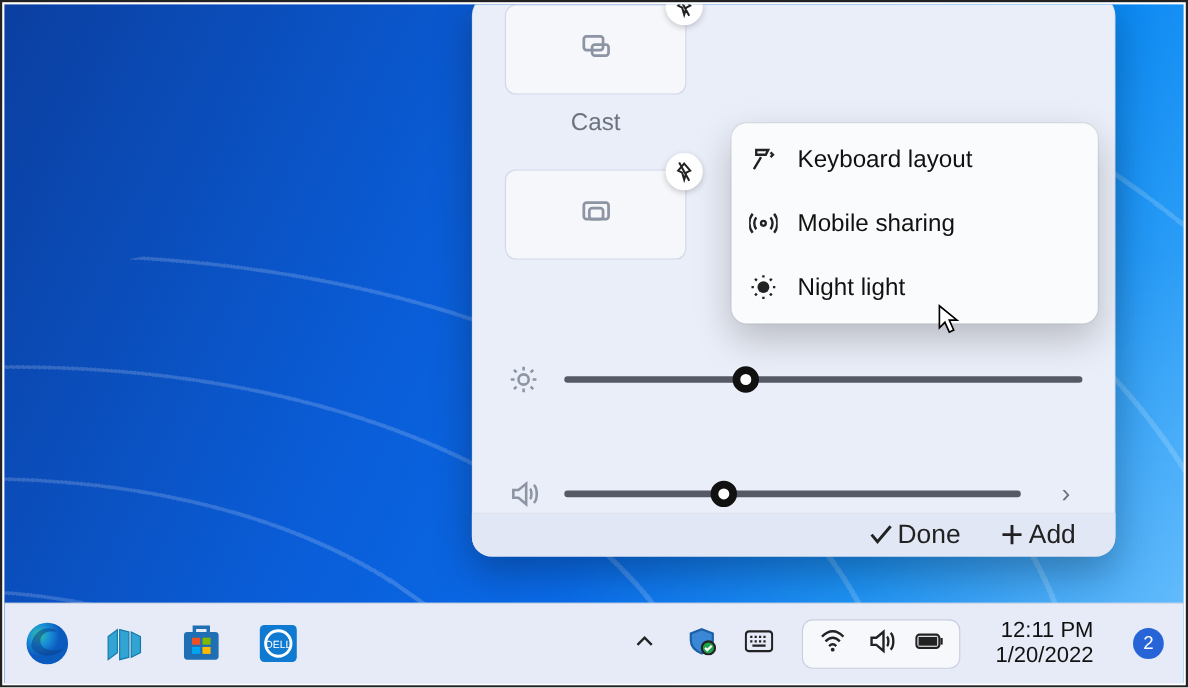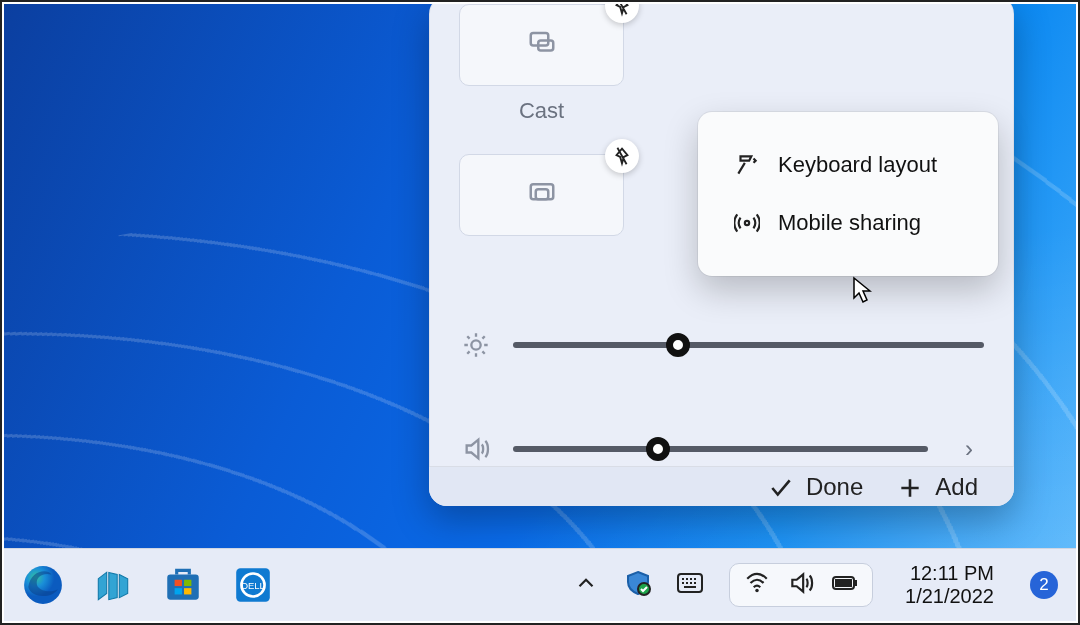--- a/index.html
+++ b/index.html
@@ -73,27 +73,27 @@
   .slider-thumb{
     position:absolute;top:50%;transform:translate(-50%,-50%);width:24px;height:24px;border-radius:50%;
     background:#fff;border:7px solid #111;
   }
   .chev{width:30px;text-align:center;color:#6b7280;font-size:24px;margin-left:6px;}
 
   .qs-footer{
     height:74px;border-top:1px solid var(--divider);background:var(--panel-bg2);
     border-radius:0 0 18px 18px;display:flex;align-items:center;justify-content:flex-end;gap:34px;padding-right:36px;
   }
-  .footer-btn{display:flex;align-items:flex-end;gap:12px;font-size:24px;color:#222;}
+  .footer-btn{display:flex;align-items:flex-start;gap:2px;font-size:24px;color:#222;}
   .footer-btn svg{width:26px;height:26px;stroke:#222;stroke-width:2.4;fill:none;}
 
   
   .ctx{
-    position:absolute;top:108px;right:78px;width:300px;background:var(--menu-bg);
-    border-radius:14px;box-shadow:0 14px 34px rgba(0,0,0,.22),0 0 0 1px rgba(0,0,0,.06);padding:24px;
+    position:absolute;top:108px;right:78px;width:333px;background:var(--menu-bg);
+    border-radius:14px;box-shadow:0 14px 34px rgba(0,0,0,.22),0 0 0 1px rgba(0,0,0,.06);padding:4px;
   }
   .ctx-item{
     display:flex;align-items:center;gap:18px;height:58px;padding:0 12px;border-radius:8px;font-size:22px;color:#111;
   }
   .ctx-item.hover{background:var(--menu-hover);}
   .ctx-item svg{width:26px;height:26px;stroke:#222;stroke-width:2;fill:none;}
 
   
   .cursor{position:absolute;width:20px;height:28px;pointer-events:none;}
   .cursor svg{width:20px;height:28px;}
@@ -209,20 +209,27 @@
           </svg>
         <span>Keyboard layout</span>
       </div>
       <div class="ctx-item">
         <svg viewBox="0 0 24 24">
             <circle cx="12" cy="12" r="2"></circle>
             <path d="M6 7a9 9 0 000 10M18 7a9 9 0 010 10M3 4a13 13 0 000 16M21 4a13 13 0 010 16"></path>
           </svg>
         <span>Mobile sharing</span>
       </div>
+      <div class="ctx-item">
+        <svg viewBox="0 0 24 24">
+            <circle cx="12" cy="12" r="5" fill="#222" stroke="none"></circle>
+            <path d="M12 2v2M12 20v2M2 12h2M20 12h2M5 5l1.5 1.5M17.5 17.5L19 19M19 5l-1.5 1.5M6.5 17.5L5 19"></path>
+          </svg>
+        <span>Night light</span>
+      </div>
     </div>
 
     <div class="cursor" style="left:848px;top:272px;">
       <svg viewBox="0 0 20 28">
           <path d="M2 2l0 20 5-5 4 9 4-2-4-9h7z" fill="#fff" stroke="#000" stroke-width="1.5"></path>
         </svg>
     </div>
 
     <div class="taskbar">
       <div class="tb-apps">
@@ -292,19 +299,19 @@
               </svg></span>
           <span><svg viewBox="0 0 26 14">
                 <rect x="1" y="1" width="21" height="12" rx="3"></rect>
                 <rect x="23" y="4" width="2" height="6" fill="#222" stroke="none"></rect>
                 <rect x="3" y="3" width="17" height="8" fill="#222" stroke="none"></rect>
               </svg></span>
         </span>
 
         <div class="clock">
           <span>12:11 PM</span>
-          <span>1/21/2022</span>
+          <span>1/20/2022</span>
         </div>
         <div class="badge">2</div>
       </div>
     </div>
   </div>
 </div>
 
 </body></html>

